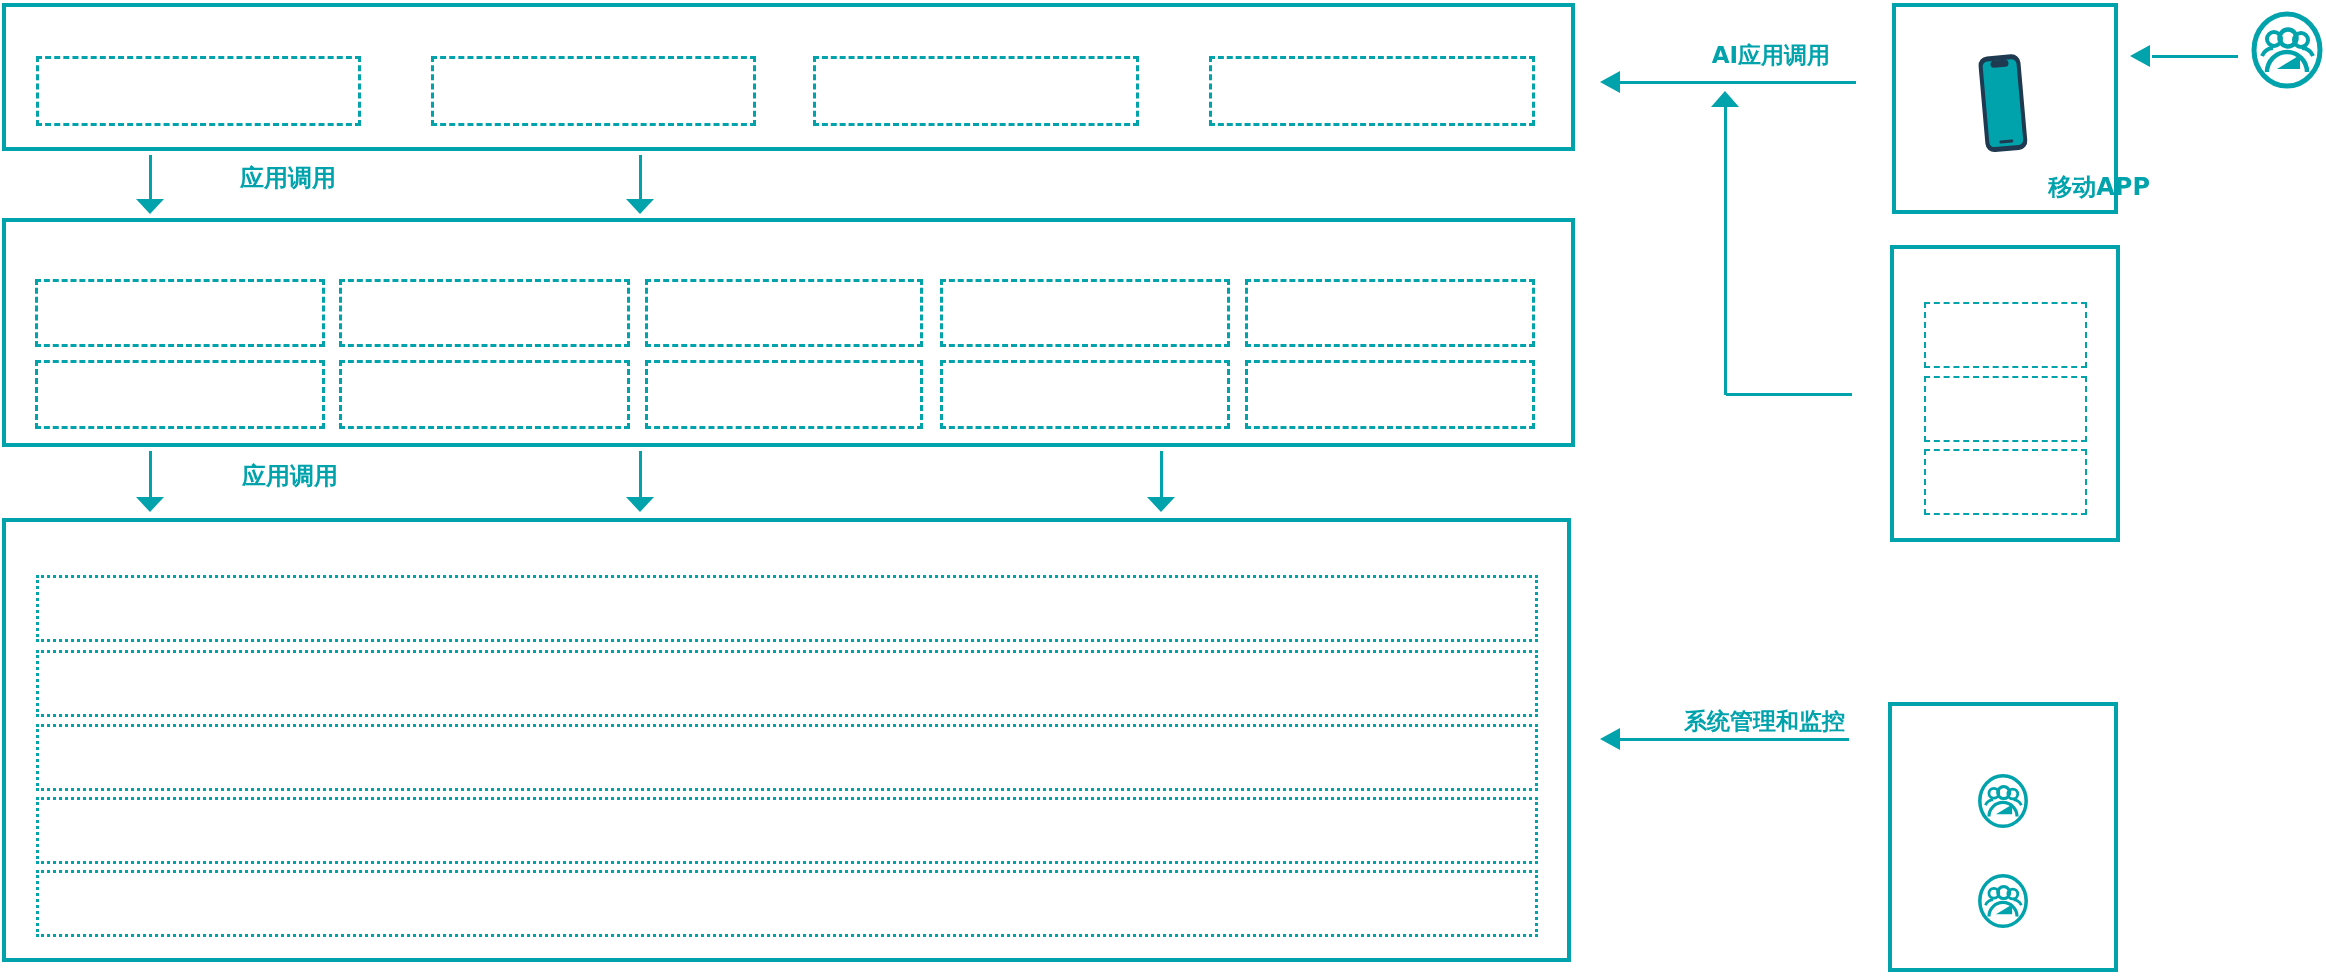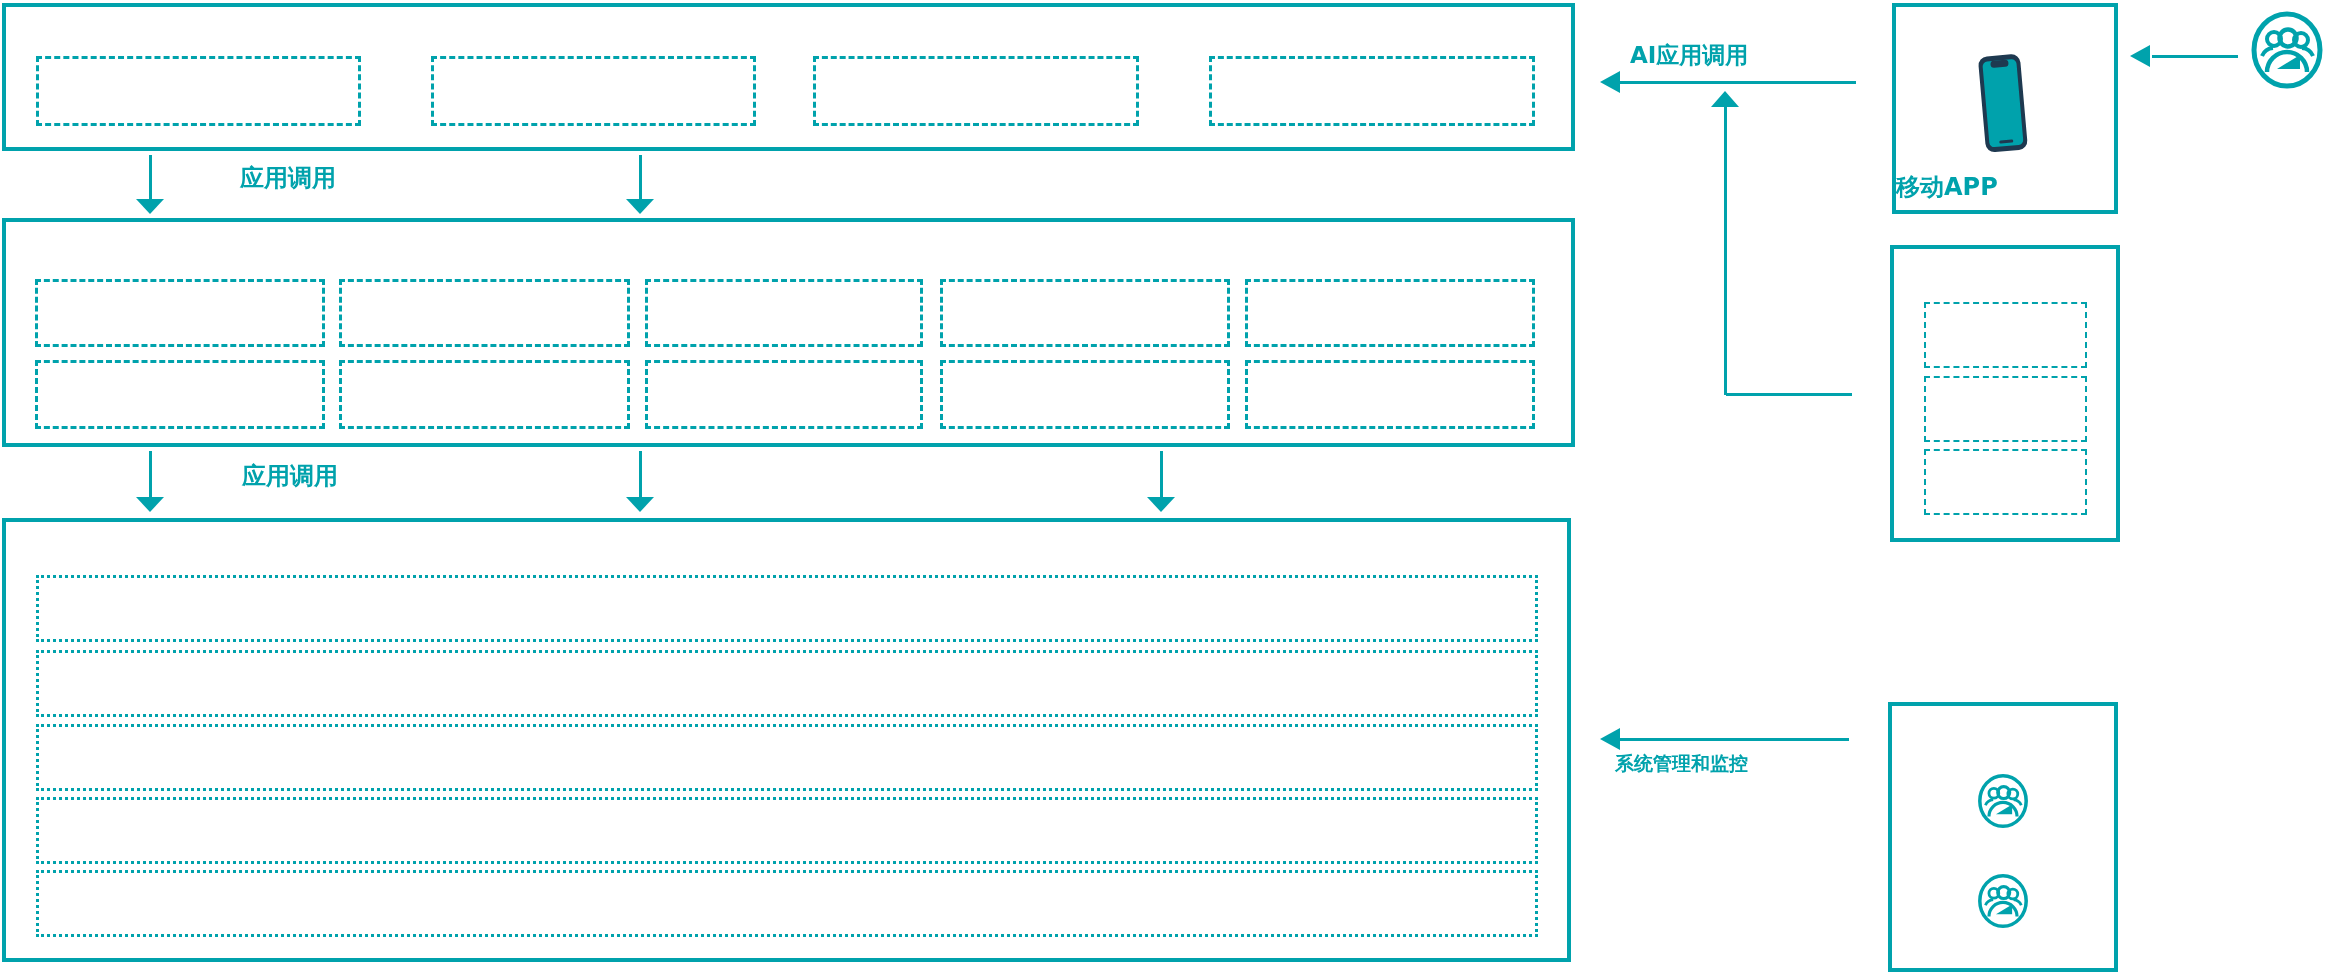--- a/index.html
+++ b/index.html
@@ -17,21 +17,21 @@
     border-left:14px solid transparent; border-right:14px solid transparent;
     border-top:15px solid var(--accent);}
   .head-up{position:absolute; width:0; height:0;
     border-left:14px solid transparent; border-right:14px solid transparent;
     border-bottom:16px solid var(--accent);}
   .head-left{position:absolute; width:0; height:0;
     border-top:11px solid transparent; border-bottom:11px solid transparent;
     border-right:20px solid var(--accent);}
   .lbl{position:absolute; color:var(--accent); font-weight:bold; font-size:24px;
     line-height:1.2; white-space:nowrap;}
-  .lbl-c{text-align:left;}
+  .lbl-c{text-align:right;}
   .phone-wrap{position:absolute; transform:rotate(-5deg);}
   .phone-body{fill:var(--phone-body);}
   .phone-screen{fill:var(--accent);}
   .users{position:absolute; color:var(--accent);}
 </style>
 </head>
 <body>
 
 <div class="canvas">
 
@@ -87,21 +87,21 @@
 
   <div class="panel" style="left:1892px;top:3px;width:226px;height:211px;">
     <div class="phone-wrap" style="left:84px;top:46px;width:50px;height:102px;">
       <svg width="50" height="102" viewBox="0 0 50 102" aria-hidden="true">
         <rect class="phone-body" x="2" y="2" width="42" height="96" rx="9"></rect>
         <rect class="phone-screen" x="6" y="7" width="34" height="86" rx="5"></rect>
         <rect class="phone-body" x="14" y="7" width="18" height="7" rx="3.5"></rect>
         <rect class="phone-body" x="16" y="87" width="14" height="3" rx="1.5"></rect>
       </svg>
     </div>
-    <div class="lbl lbl-c" style="left:0;top:166px;width:218px;">移动APP</div>
+    <div class="lbl lbl-c" style="left:0;top:166px;width:218px;padding-left:36px;">移动APP</div>
   </div>
 
   <div class="hline" style="left:2152px;top:55px;width:86px;height:3px;"></div>
   <div class="head-left" style="left:2130px;top:45px;"></div>
 
   <div class="users" style="left:2250px;top:11px;width:74px;height:78px;">
     <svg width="74" height="78" viewBox="0 0 74 78" aria-hidden="true">
       <g fill="none" stroke="currentColor">
         <ellipse cx="37" cy="39" rx="33" ry="36" stroke-width="5"></ellipse>
         <circle cx="24" cy="28" r="7" stroke-width="4"></circle>
@@ -116,21 +116,21 @@
   </div>
 
   <div class="panel" style="left:1890px;top:245px;width:230px;height:297px;">
     <div class="slot-sm" style="left:30px;top:53px;width:163px;height:66px;"></div>
     <div class="slot-sm" style="left:30px;top:127px;width:163px;height:66px;"></div>
     <div class="slot-sm" style="left:30px;top:200px;width:163px;height:66px;"></div>
   </div>
 
   <div class="hline" style="left:1610px;top:738px;width:239px;height:3px;"></div>
   <div class="head-left" style="left:1600px;top:728px;"></div>
-  <div class="lbl lbl-c" style="left:1615px;top:752px;width:230px;font-size:19px;">系统管理和监控</div>
+  <div class="lbl lbl-c" style="left:1615px;top:708px;width:230px;font-size:23px;">系统管理和监控</div>
 
   <div class="panel" style="left:1888px;top:702px;width:230px;height:270px;">
     <div class="users" style="left:85px;top:67px;width:52px;height:56px;">
       <svg width="52" height="56" viewBox="0 0 74 78" aria-hidden="true">
         <g fill="none" stroke="currentColor">
           <ellipse cx="37" cy="39" rx="33" ry="36" stroke-width="5"></ellipse>
           <circle cx="24" cy="28" r="7" stroke-width="4"></circle>
           <circle cx="38" cy="27" r="8.5" stroke-width="4.5"></circle>
           <circle cx="51" cy="29" r="7" stroke-width="4"></circle>
           <path d="M12 45 A13 13 0 0 1 23 37" stroke-width="4"></path>

